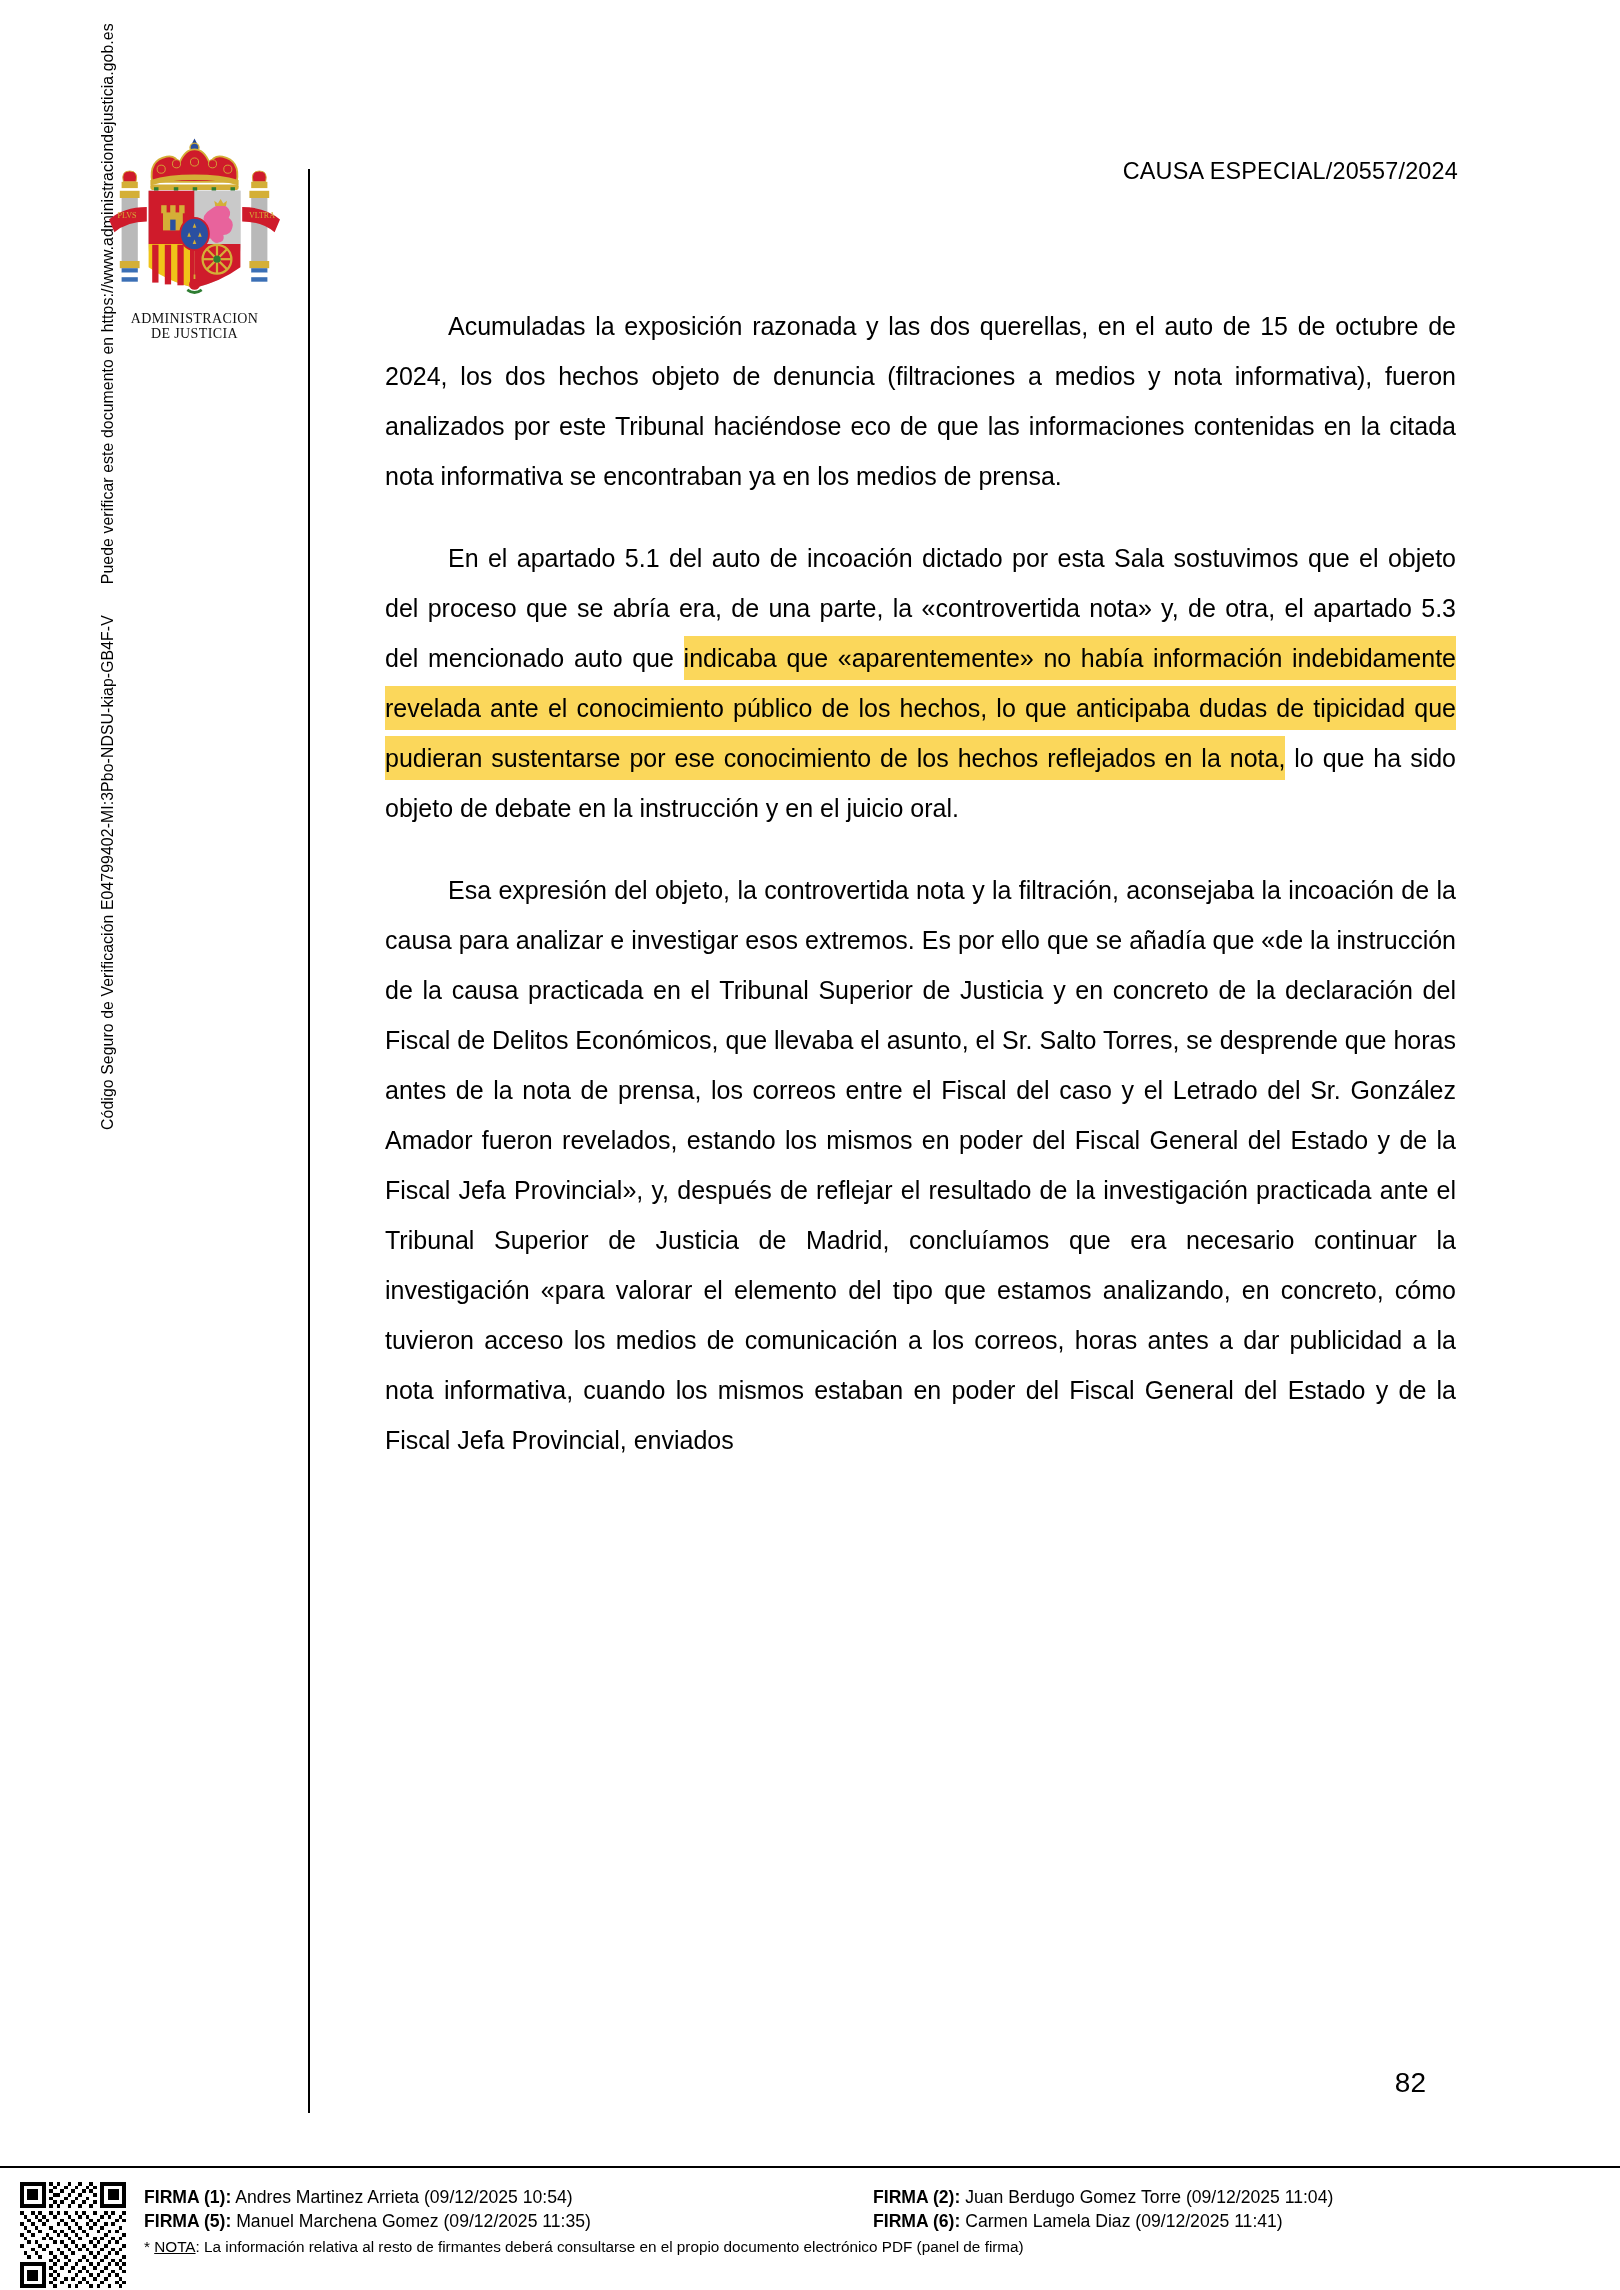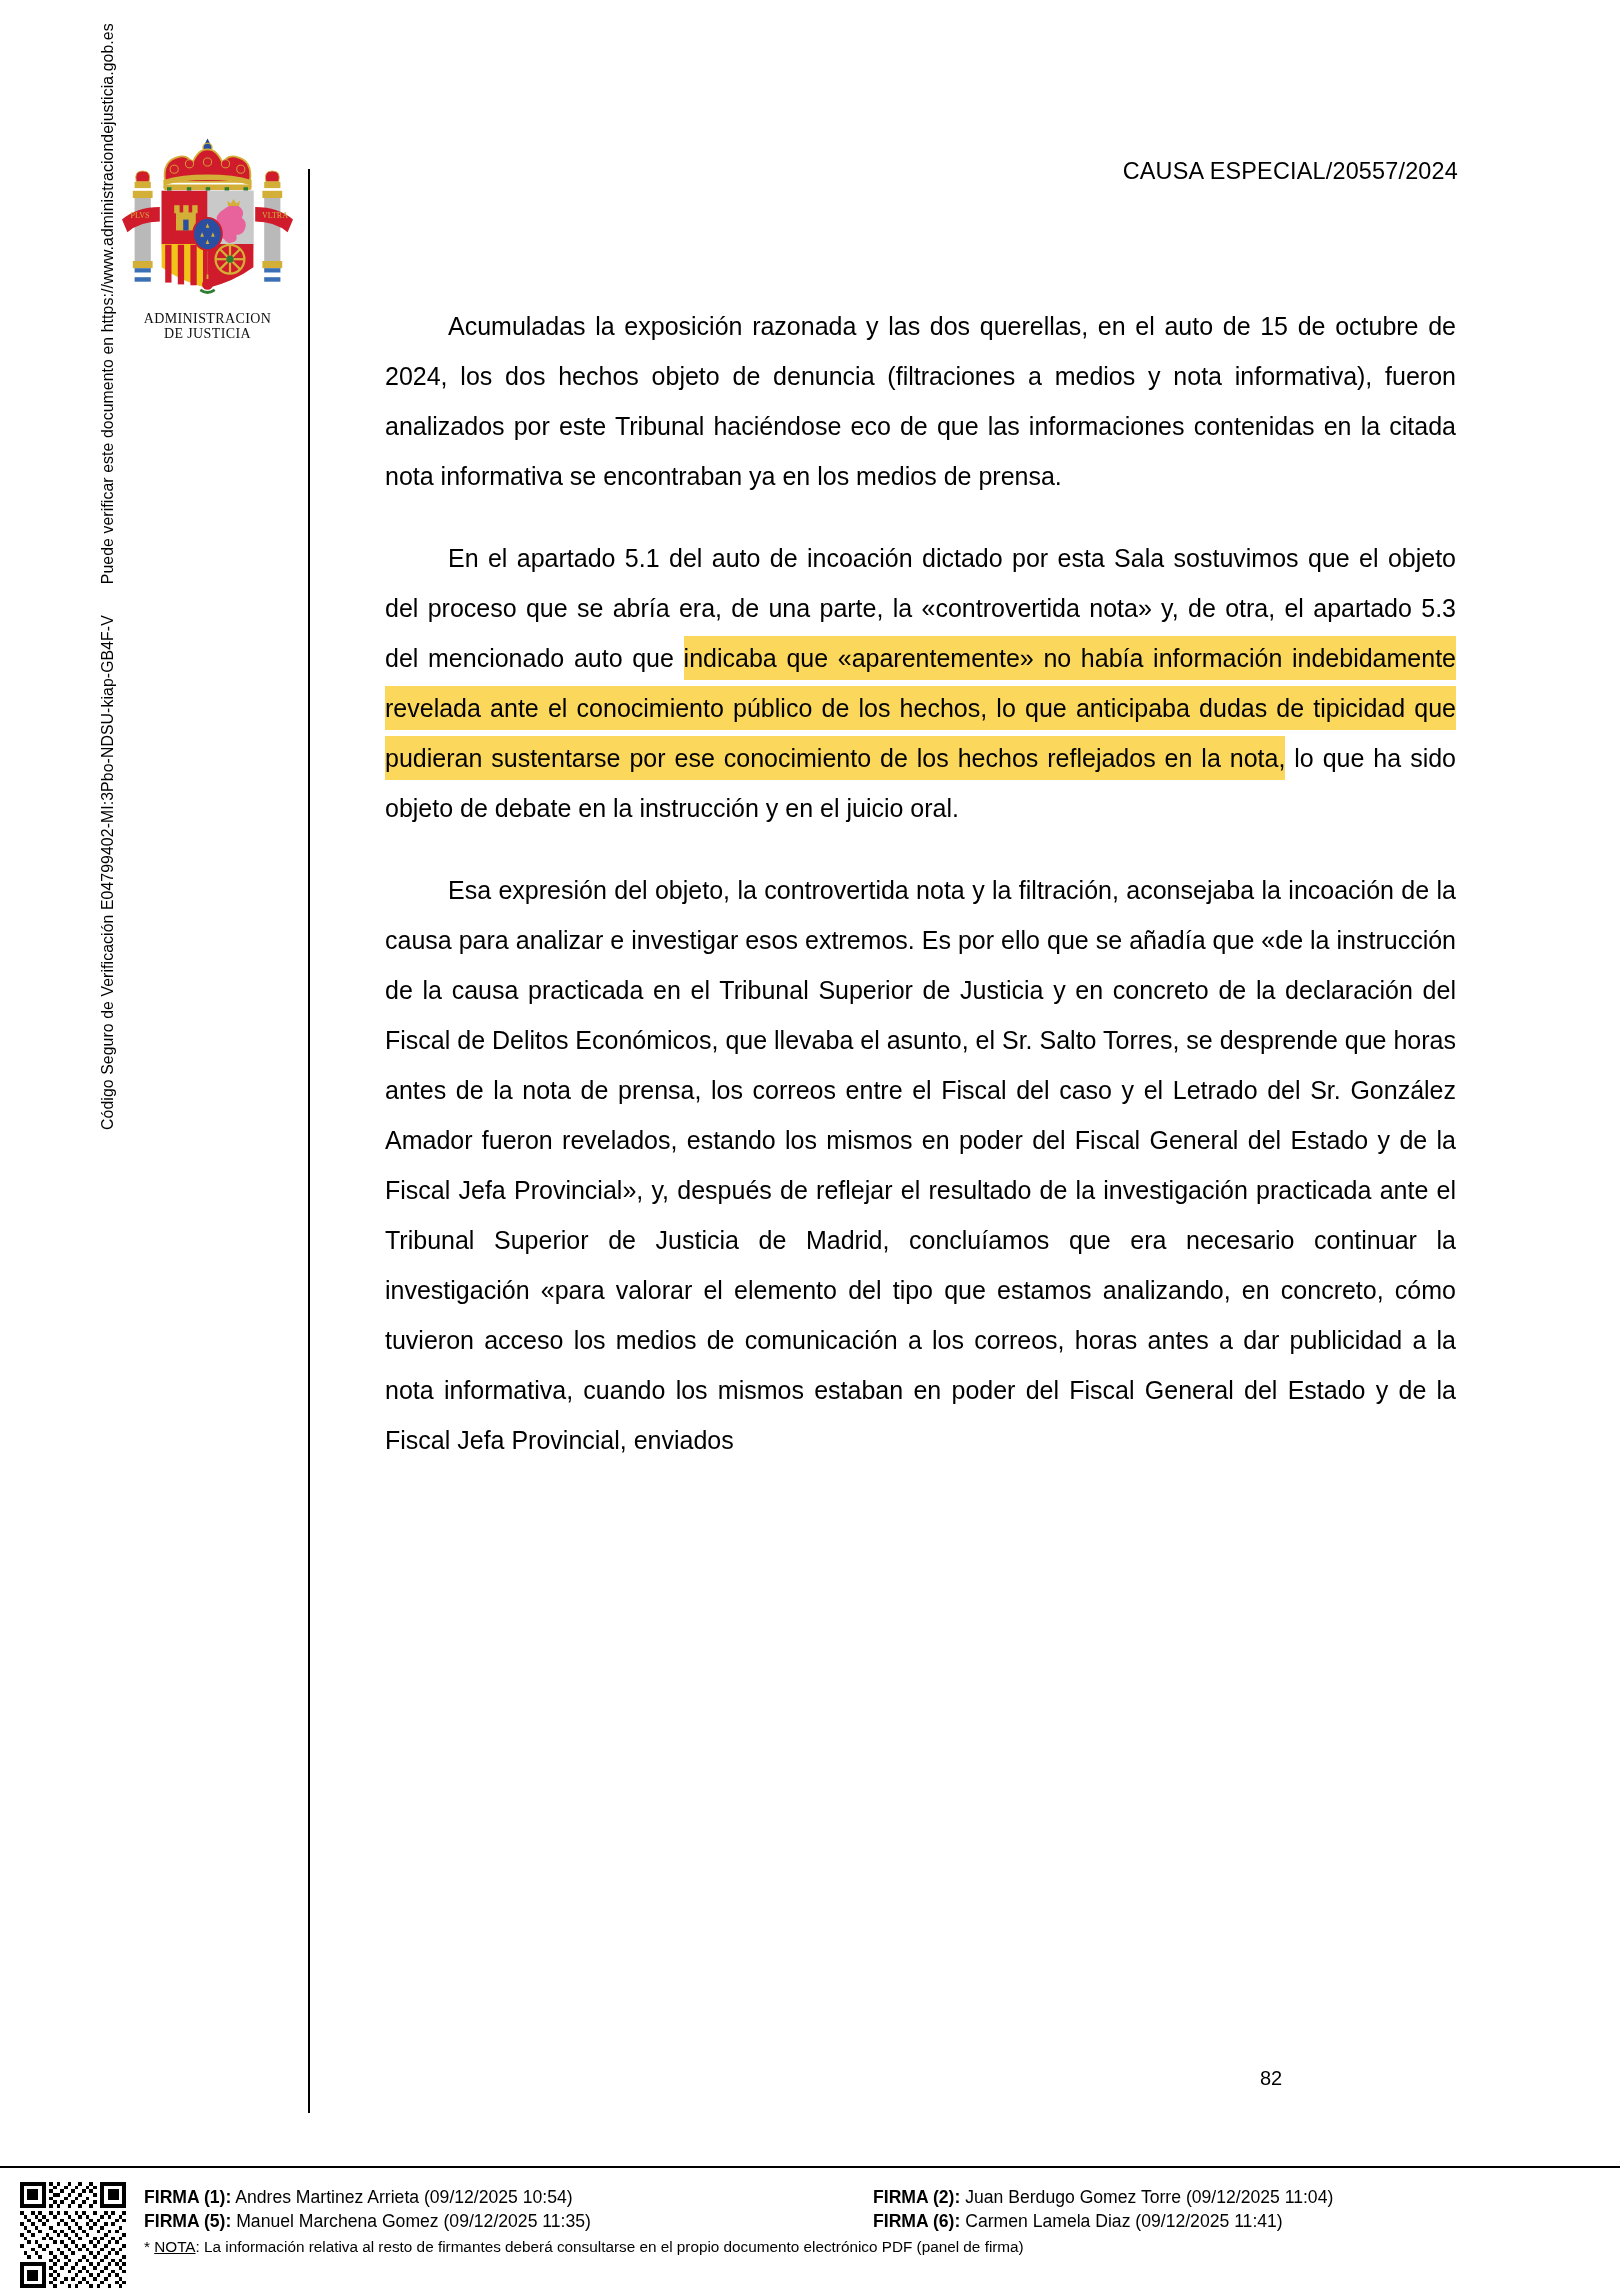--- a/index.html
+++ b/index.html
@@ -40,21 +40,21 @@
     color: #000;
     white-space: nowrap;
     padding-left: 972px;
     box-sizing: border-box;
   }
   #side-text .seg { margin-right: 31px; }
 
   
   #emblem-block {
     position: absolute;
-    left: 95px;
+    left: 82px;
     top: 126px;
     width: 225px;
     text-align: center;
   }
   #emblem-svg { display: block; margin: 0 auto; }
   #emblem-caption {
     font-family: "Liberation Serif", serif;
     font-size: 14px;
     line-height: 1.12;
     letter-spacing: 0.4px;
@@ -103,24 +103,25 @@
   .hl {
     background: #fbd75b;
     box-decoration-break: clone;
     -webkit-box-decoration-break: clone;
     padding: 8px 0 8px 0;
   }
 
   
   #page-number {
     position: absolute;
-    left: 1260px;
+    left: 1228px;
     top: 2067px;
     width: 198px;
-    font-size: 20px;
+    text-align: right;
+    font-size: 28px;
   }
 
   
   #footer-rule {
     position: absolute;
     left: 0;
     top: 2166px;
     width: 1620px;
     height: 1.8px;
     background: #000;

